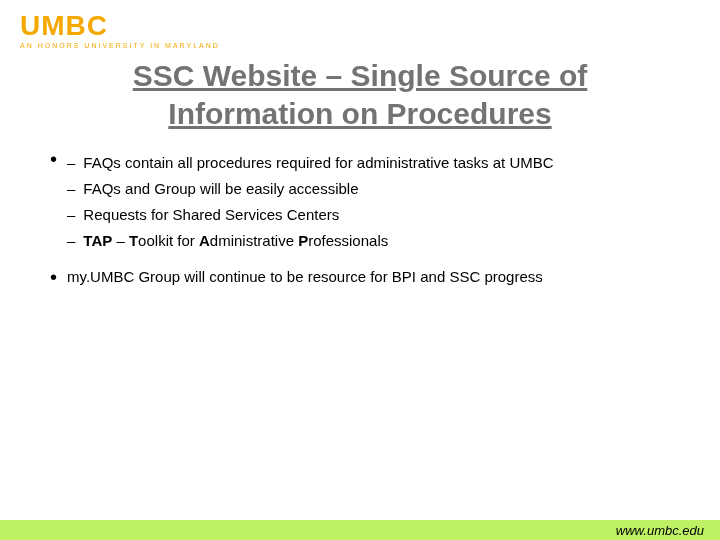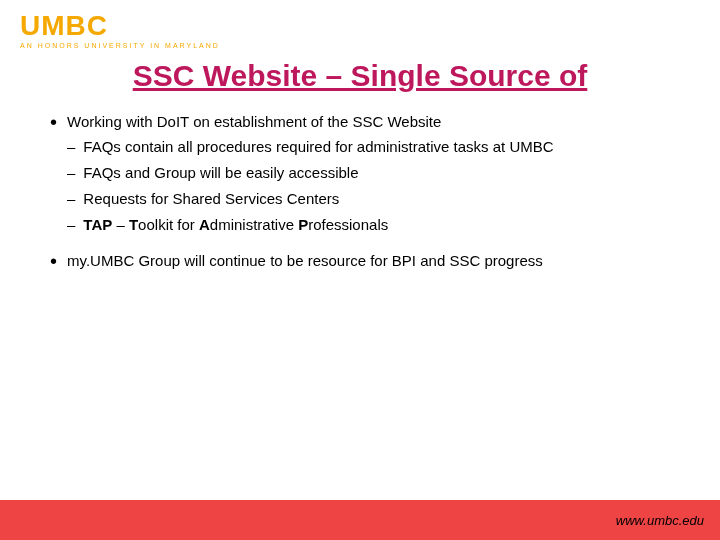--- a/index.html
+++ b/index.html
@@ -56,21 +56,21 @@
     
     .title-area {
       text-align: center;
       padding: 0 60px 16px 60px;
     }
 
     .title-text {
       font-family: Arial, sans-serif;
       font-size: 30px;
       font-weight: bold;
-      color: #be185d;
+      color: #737373;
       text-decoration: underline;
       line-height: 1.25;
     }
 
     
     .content-area {
       flex: 1;
       padding: 0 50px 10px 50px;
     }
 
@@ -125,22 +125,22 @@
       flex: 1;
     }
 
     .bold-text {
       font-weight: bold;
       margin-top: 20px;
     }
 
     
     .footer-bar {
-      height: 40px;
-      background: #ef4444;
+      height: 20px;
+      background: #bef264;
       display: flex;
       align-items: center;
       justify-content: flex-end;
       padding: 0 16px;
       flex-shrink: 0;
     }
 
     .footer-url {
       font-family: Arial, sans-serif;
       font-size: 13px;
@@ -156,30 +156,30 @@
   <div class="header">
     <div class="logo-area">
       <div class="logo-umbc">UMBC</div>
       <div class="logo-subtitle">AN HONORS UNIVERSITY IN MARYLAND</div>
     </div>
   </div>
 
   <div class="title-area">
     <div class="title-text">
       <span>SSC Website – Single Source of</span><br>
+      <span>Information on Procedures</span>
     </div>
   </div>
 
   <div class="content-area">
     <ul class="bullet-list">
 
       <li class="bullet-item">
         <span class="bullet-dot">•</span>
         <div class="bullet-content">
-          <span>Working with DoIT on establishment of the SSC Website</span>
           <ul class="sub-list">
             <li class="sub-item">
               <span class="sub-dash">–</span>
               <span class="sub-content">FAQs contain all procedures required for administrative tasks at UMBC</span>
             </li>
             <li class="sub-item">
               <span class="sub-dash">–</span>
               <span class="sub-content">FAQs and Group will be easily accessible</span>
             </li>
             <li class="sub-item">

